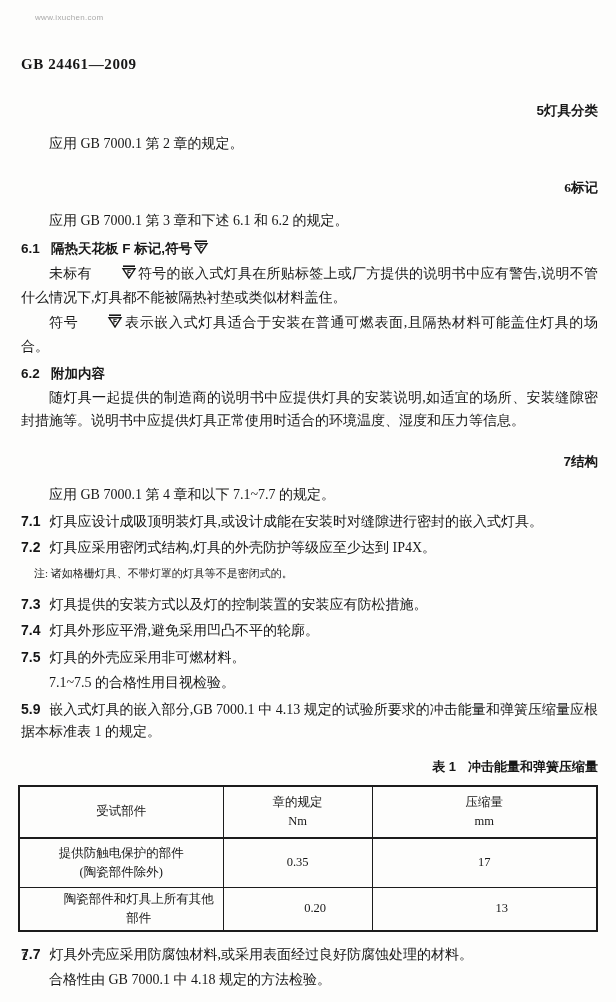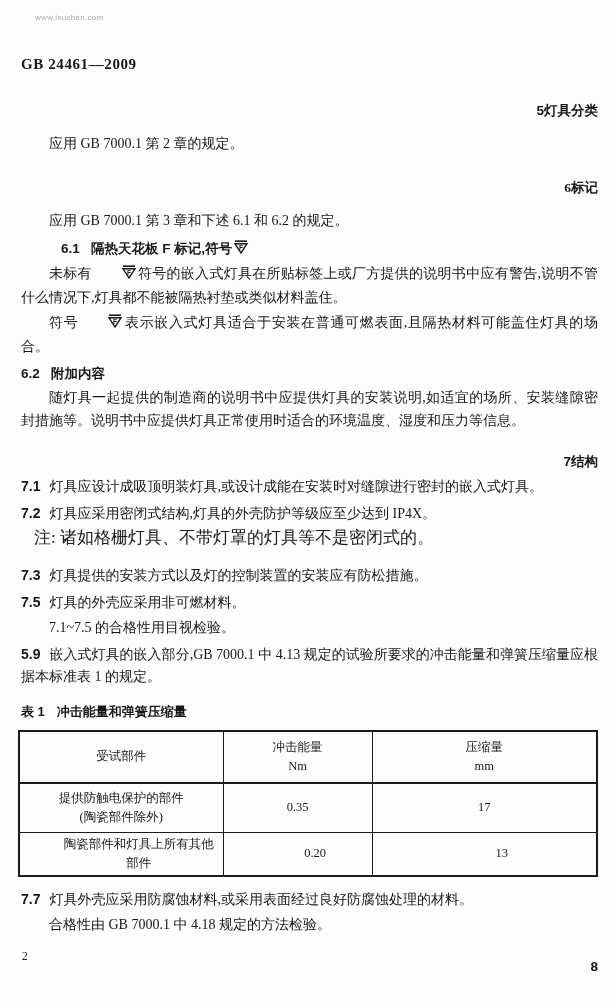--- a/index.html
+++ b/index.html
@@ -33,26 +33,26 @@
   .para {
     font-size:14px; line-height:22.5px; margin:0;
     text-align:justify;
   }
   .indent { text-indent:2em; }
   .mt-after-h { margin-top:12px; }
   .mt-tight { margin-top:3px; }
   .numpara { margin-top:3px; }
   .pnum { font-weight:bold; font-family:"Liberation Sans","DejaVu Sans",sans-serif; margin-right:9px; }
   .note {
-    font-size:17px; line-height:18px; margin-top:4px; padding-left:13px;
+    font-size:11px; line-height:18px; margin-top:4px; padding-left:13px;
     color:#1b1b1b;
   }
   .fsym { display:inline-block; vertical-align:-1px; margin:0 1px; }
   .table-caption {
-    margin-top:14px; text-align:left; font-weight:bold; font-size:13px;
+    margin-top:14px; text-align:right; font-weight:bold; font-size:13px;
     font-family:"Liberation Sans","DejaVu Sans",sans-serif;
   }
   .cap-label { margin-right:12px; }
   table.t1 {
     border-collapse:collapse; table-layout:fixed;
     width:580px; margin:9px 0 8px -3px;
     border:2px solid #1c1c1c;
   }
   table.t1 td {
     border:1px solid #1c1c1c;
@@ -82,21 +82,21 @@
     <div class="heading h-l1">
       <span class="hnum">5</span><span>灯具分类</span>
     </div>
     <p class="para indent mt-after-h">应用 GB 7000.1 第 2 章的规定。</p>
 
     <div class="heading h-l1" style="margin-top:22px;font-family:Liberation Serif, serif;">
       <span class="hnum">6</span><span>标记</span>
     </div>
     <p class="para indent mt-after-h">应用 GB 7000.1 第 3 章和下述 6.1 和 6.2 的规定。</p>
 
-    <div class="heading h-sub" style="margin-top:7px;margin-left:40px;">
+    <div class="heading h-sub" style="margin-top:7px;">
       <span class="hnum-sub">6.1</span><span>隔热天花板 F 标记,符号</span><span class="fsym"><svg width="16" height="14" viewBox="0 0 16 14">
             <line x1="2" y1="1.2" x2="14" y2="1.2" stroke="#171717" stroke-width="1.6"></line>
             <polygon points="2,3.8 14,3.8 8,13" fill="none" stroke="#171717" stroke-width="1.4"></polygon>
             <text x="8" y="9.6" font-size="6.5" font-weight="bold" text-anchor="middle" fill="#171717">F</text>
           </svg></span>
     </div>
     <p class="para indent mt-tight"><span>未标有</span><span class="fsym"><svg width="16" height="14" viewBox="0 0 16 14">
             <line x1="2" y1="1.2" x2="14" y2="1.2" stroke="#171717" stroke-width="1.6"></line>
             <polygon points="2,3.8 14,3.8 8,13" fill="none" stroke="#171717" stroke-width="1.4"></polygon>
             <text x="8" y="9.6" font-size="6.5" font-weight="bold" text-anchor="middle" fill="#171717">F</text>
@@ -108,43 +108,45 @@
           </svg></span><span>表示嵌入式灯具适合于安装在普通可燃表面,且隔热材料可能盖住灯具的场合。</span></p>
 
     <div class="heading h-sub">
       <span class="hnum-sub">6.2</span><span>附加内容</span>
     </div>
     <p class="para indent mt-tight">随灯具一起提供的制造商的说明书中应提供灯具的安装说明,如适宜的场所、安装缝隙密封措施等。说明书中应提供灯具正常使用时适合的环境温度、湿度和压力等信息。</p>
 
     <div class="heading h-l1" style="margin-top:20px;">
       <span class="hnum">7</span><span>结构</span>
     </div>
+    <p class="para indent mt-after-h">应用 GB 7000.1 第 4 章和以下 7.1~7.7 的规定。</p>
 
     <p class="para numpara"><span class="pnum">7.1</span><span>灯具应设计成吸顶明装灯具,或设计成能在安装时对缝隙进行密封的嵌入式灯具。</span></p>
     <p class="para numpara"><span class="pnum">7.2</span><span>灯具应采用密闭式结构,灯具的外壳防护等级应至少达到 IP4X。</span></p>
     <p class="note">注: 诸如格栅灯具、不带灯罩的灯具等不是密闭式的。</p>
     <p class="para numpara"><span class="pnum">7.3</span><span>灯具提供的安装方式以及灯的控制装置的安装应有防松措施。</span></p>
+    <p class="para numpara"><span class="pnum">7.4</span><span>灯具外形应平滑,避免采用凹凸不平的轮廓。</span></p>
     <p class="para numpara"><span class="pnum">7.5</span><span>灯具的外壳应采用非可燃材料。</span></p>
     <p class="para indent mt-tight">7.1~7.5 的合格性用目视检验。</p>
     <p class="para numpara"><span class="pnum">5.9</span><span>嵌入式灯具的嵌入部分,GB 7000.1 中 4.13 规定的试验所要求的冲击能量和弹簧压缩量应根据本标准表 1 的规定。</span></p>
 
     <div class="table-caption">
       <span class="cap-label">表 1</span><span>冲击能量和弹簧压缩量</span>
     </div>
     <table class="t1">
       <colgroup>
           <col style="width:35.3%">
           <col style="width:25.8%">
           <col style="width:38.9%">
         </colgroup>
       <tbody>
         <tr class="thead-row">
           <td>受试部件</td>
           <td>
-              <div>冲击能量</div>
+              <div>章的规定</div>
               <div>Nm</div>
             </td>
           <td>
               <div>压缩量</div>
               <div>mm</div>
             </td>
         </tr>
         <tr class="row1">
           <td>
               <div>提供防触电保护的部件</div>

